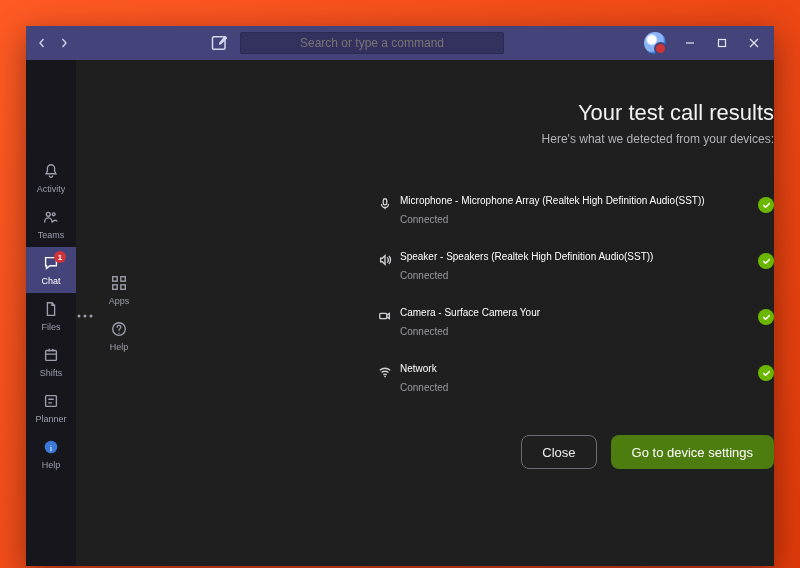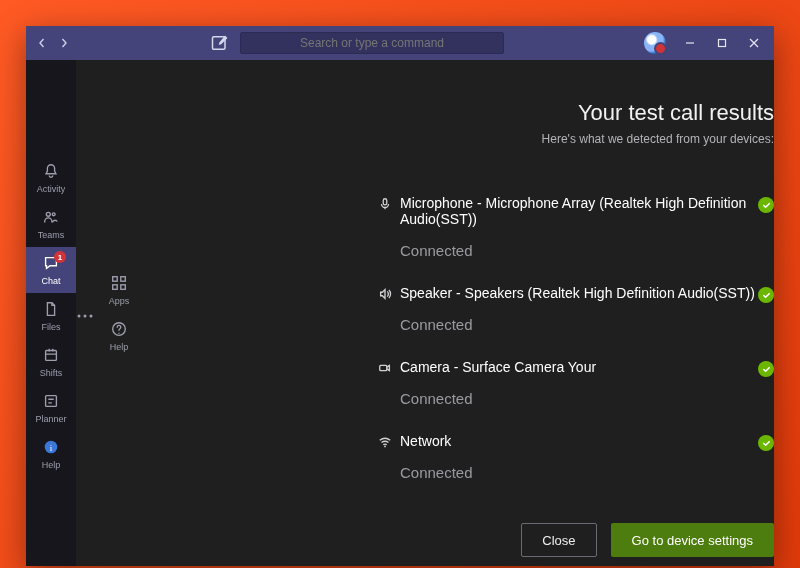--- a/index.html
+++ b/index.html
@@ -91,31 +91,31 @@
   .results { width: 400px; margin-top: 36px; }
   .result-row {
     display:flex; align-items:flex-start;
     padding: 12px 0 14px 0;
     border-top: 1px solid transparent;
   }
   .result-row + .result-row { border-top: none; }
   .res-icon { width: 22px; display:flex; justify-content:center; color:#d2d2d6; padding-top:2px; }
   .res-icon svg { width:14px; height:14px; }
   .res-text { flex:1; padding-left: 4px; }
-  .res-name { font-size: 14px; color:#fff; font-weight: 500; }
-  .res-status { font-size: 15px; color:#9a9aa2; margin-top: 15px; }
+  .res-name { font-size: 10px; color:#fff; font-weight: 500; }
+  .res-status { font-size: 10px; color:#9a9aa2; margin-top: 8px; }
   .res-check {
     width: 16px; height: 16px; border-radius:50%;
     background:#6bb700; display:flex; align-items:center; justify-content:center;
     margin-top: 2px;
   }
   .res-check svg { width:9px; height:9px; }
   .actions { margin-top: 28px; display:flex; gap:14px; }
   .btn {
-    height: 30px; padding: 16px 20px; font-size: 13px; border-radius: 2px;
+    height: 30px; padding: 16px 20px; font-size: 13px; border-radius: 8px;
     display:flex; align-items:center; justify-content:center; cursor:pointer;
     border: 1px solid transparent;
   }
   .btn-secondary { background:#1f1f1f; color:#eee; border-color:#6a6a74; }
   .btn-primary { background:#4d7c0f; color:#fff; }
 </style>
 </head>
 <body>
 
 <div class="window">

